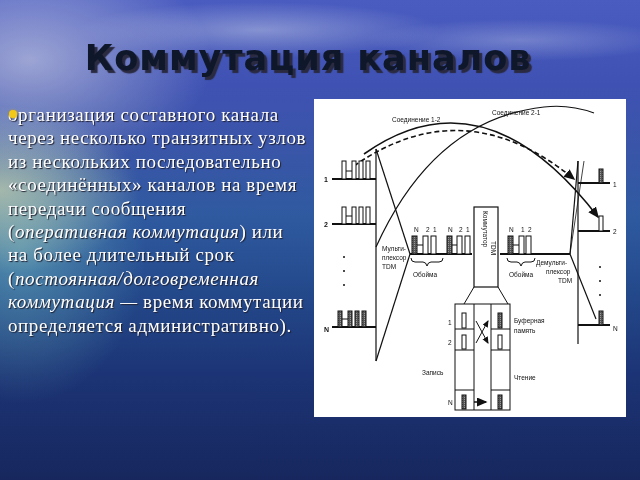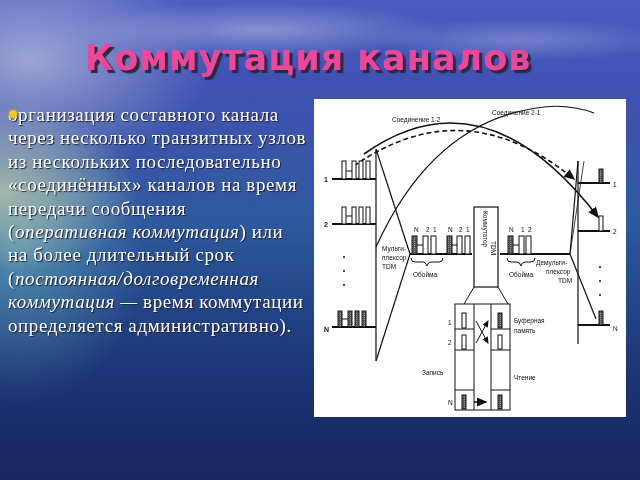--- a/index.html
+++ b/index.html
@@ -11,21 +11,21 @@
       radial-gradient(ellipse 200px 120px at 0px 190px, rgba(240,235,170,0.55), rgba(240,235,170,0) 70%),
       radial-gradient(ellipse 180px 220px at 20px 250px, rgba(120,200,200,0.5), rgba(120,200,200,0) 70%),
       radial-gradient(ellipse 260px 40px at 260px 30px, rgba(210,215,235,0.45), rgba(210,215,235,0) 70%),
       radial-gradient(ellipse 220px 30px at 520px 40px, rgba(200,205,235,0.35), rgba(200,205,235,0) 70%),
       linear-gradient(180deg, #4a5cc0 0%, #3f52b3 18%, #3a55a8 30%, #2f5aa0 45%, #244a8c 60%, #1c3475 78%, #17275e 100%);
   }
   .slide { position:absolute; inset:0; }
   .title {
     position:absolute; left:0; top:38px; width:616px; text-align:center;
     font-family:"DejaVu Sans", sans-serif; font-weight:bold; font-size:35px;
-    color:#ec4899; letter-spacing:1px;
+    color:#0f172a; letter-spacing:1px;
     text-shadow: 3px 3px 1px #2a2a40;
   }
   .bullet-area {
     position:absolute; left:8px; top:103px; width:300px;
   }
   .bullet-dot {
     position:absolute; left:1px; top:7px; width:8px; height:8px; border-radius:50%;
     background:#f2c81a; box-shadow:0 0 2px #d0a000;
   }
   .bullet-text {

